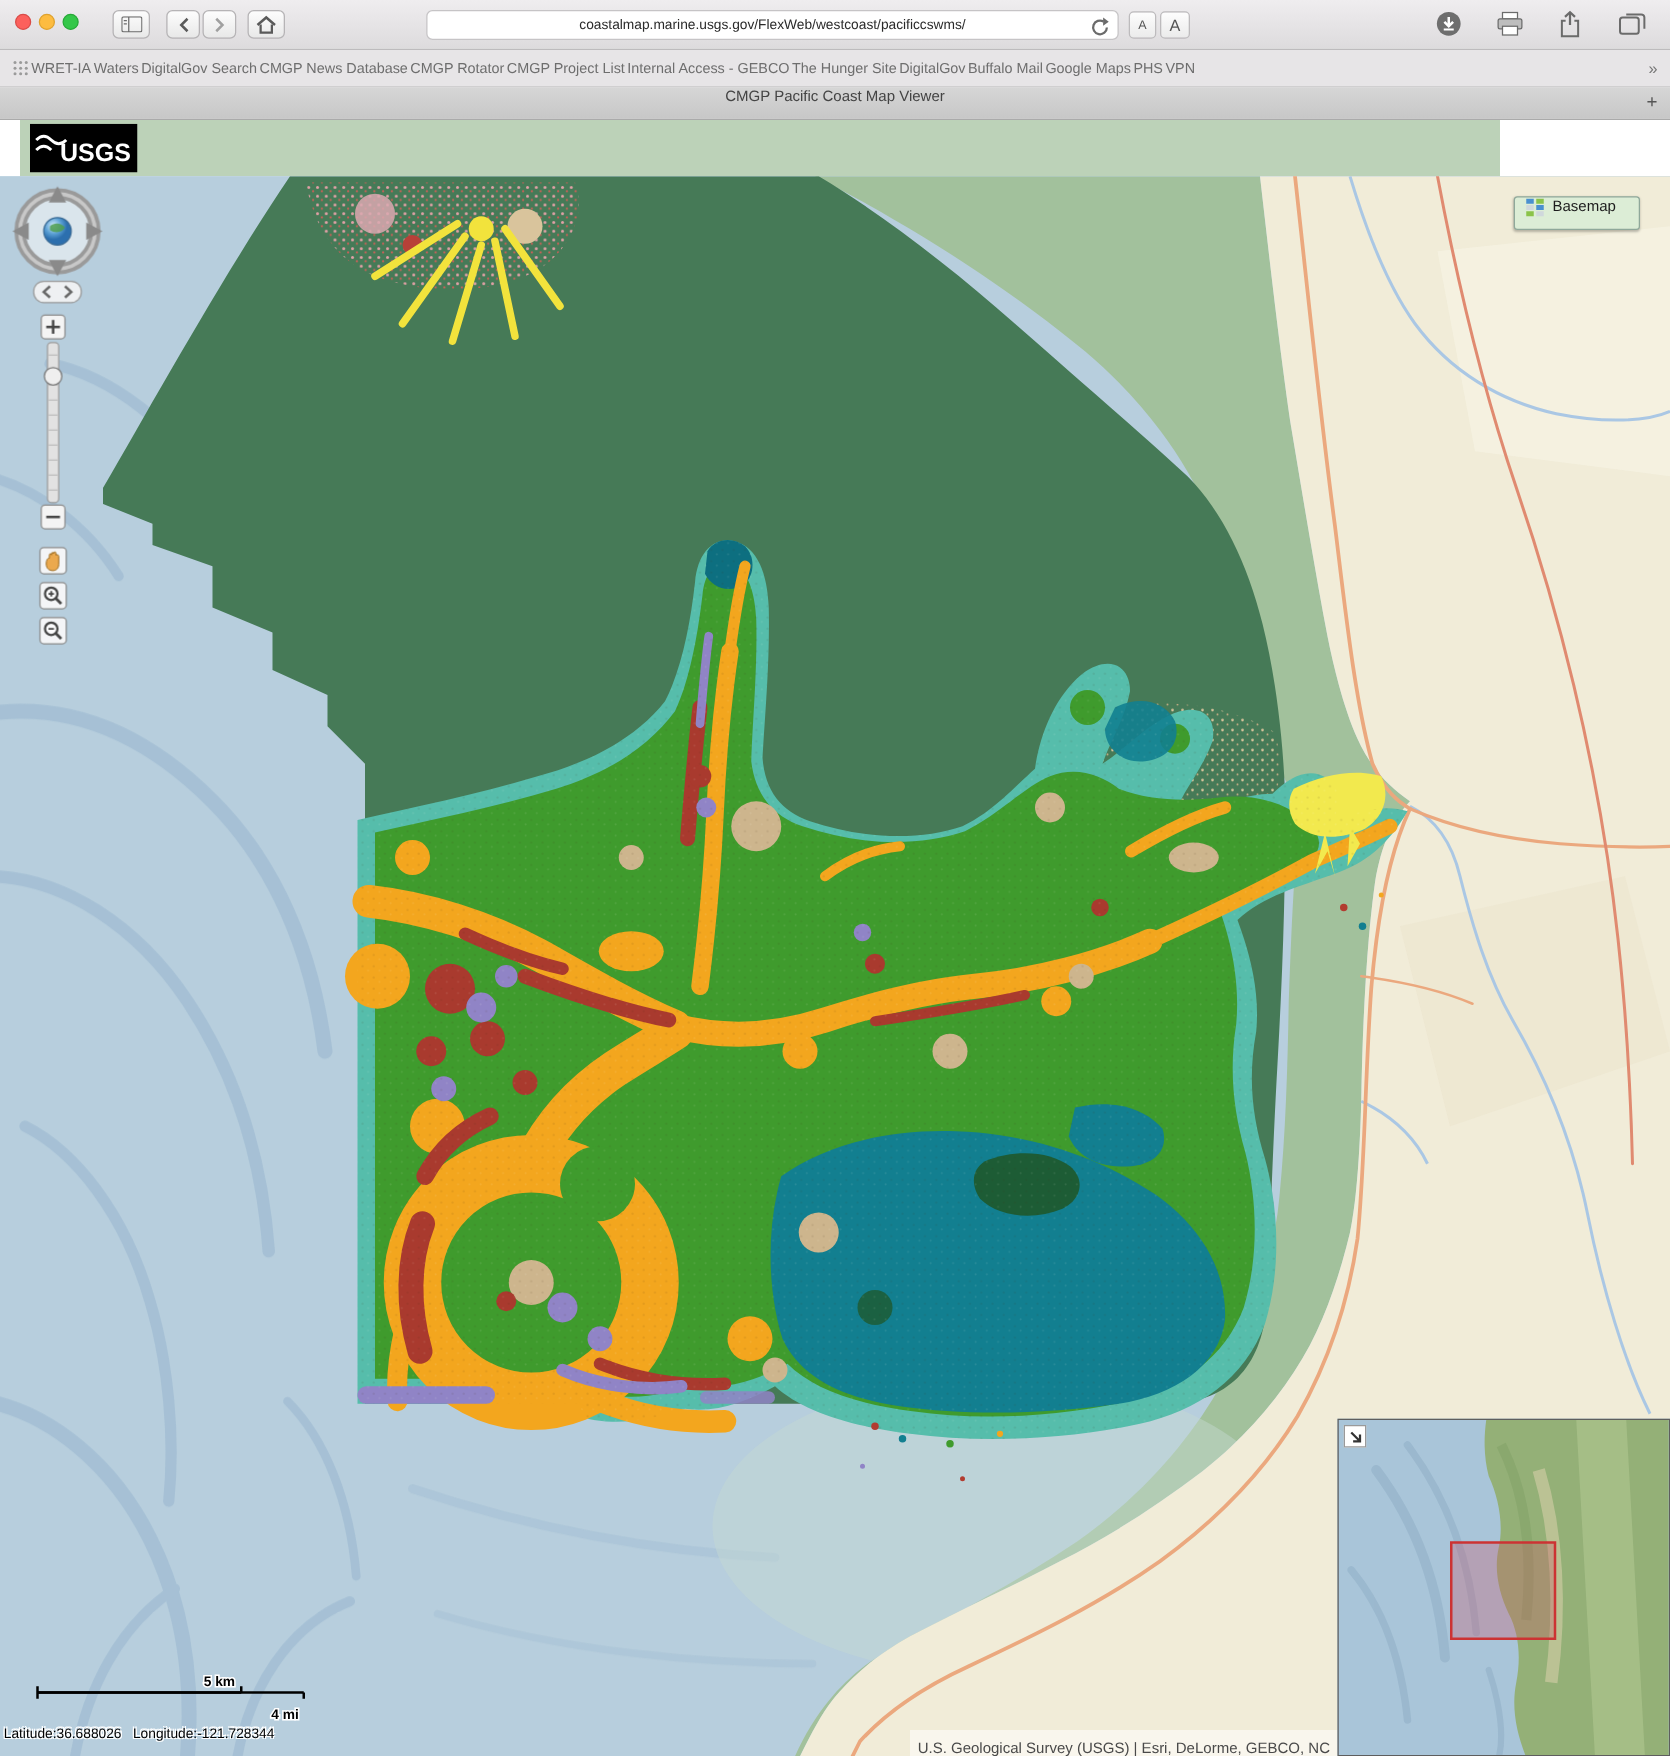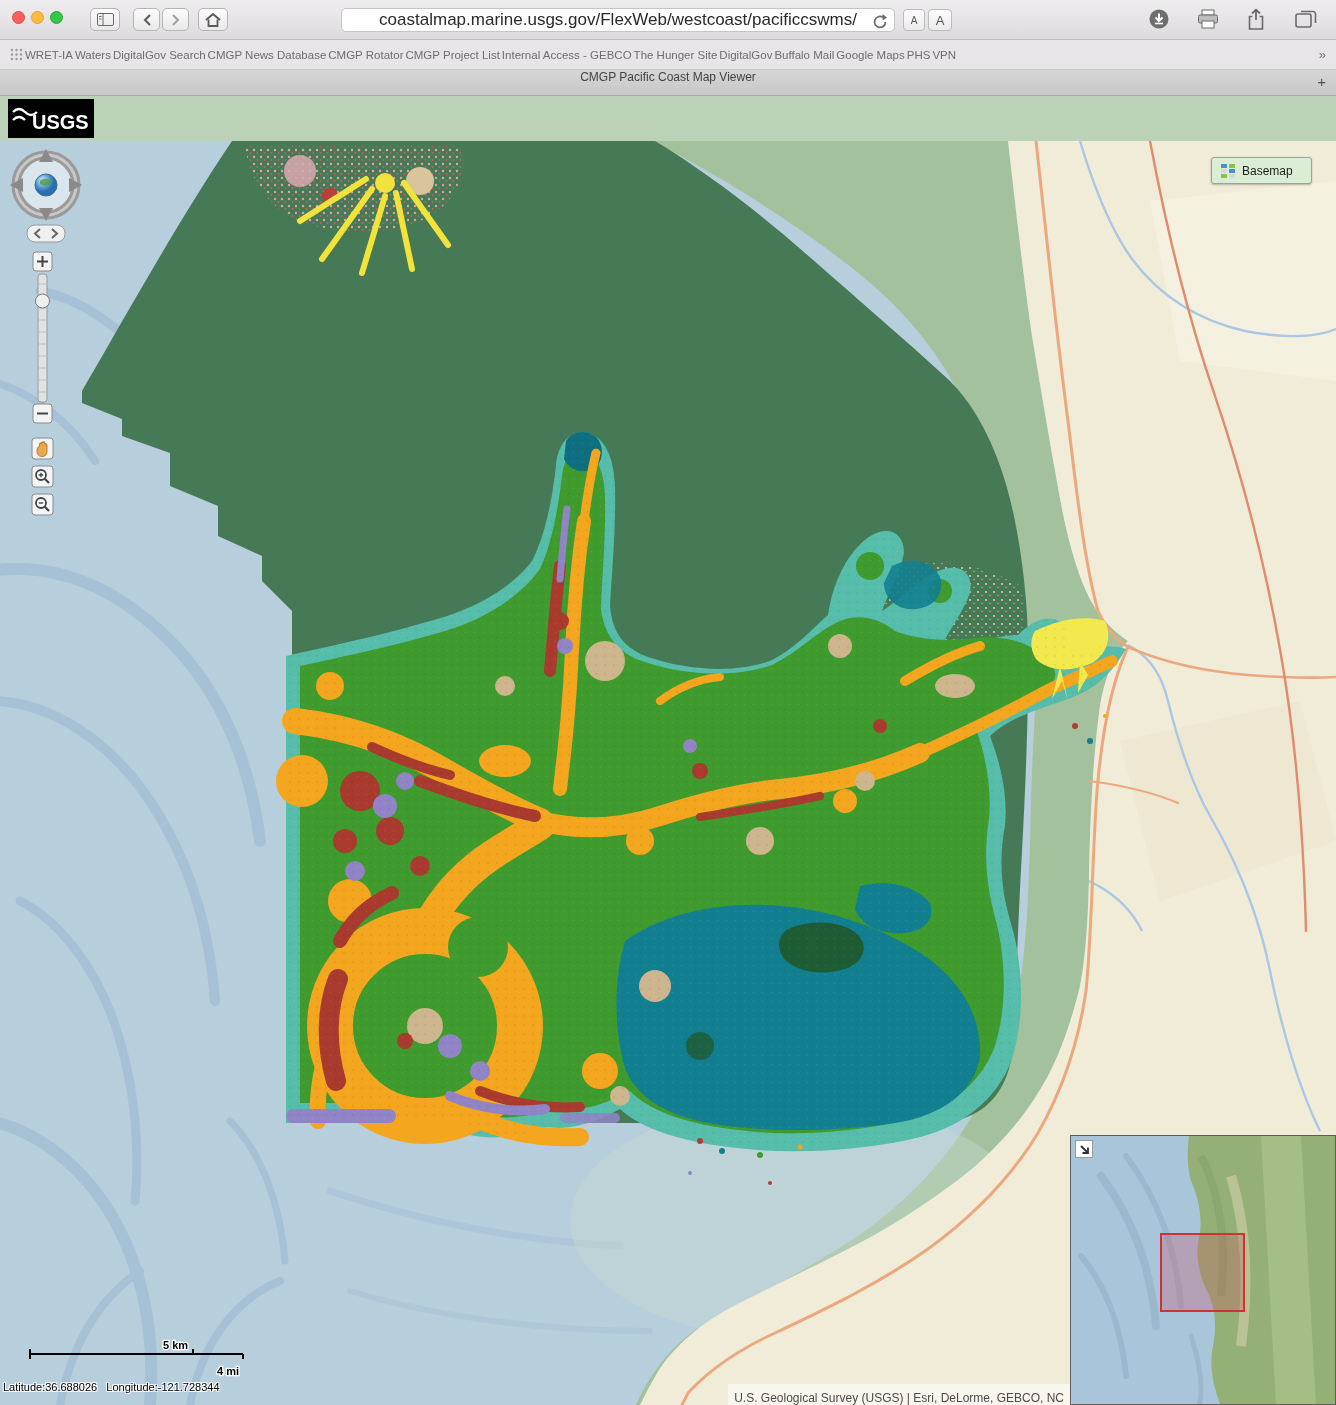--- a/index.html
+++ b/index.html
@@ -8,55 +8,55 @@
   .abs{position:absolute}
 
   
   .chrome{position:absolute;left:0;top:0;width:1336px;height:40px;
     background:linear-gradient(#efedef,#dddbdd);border-bottom:1px solid #bdbbbd}
   .tl{position:absolute;top:11px;width:13px;height:13px;border-radius:50%}
   .chrome-btn{position:absolute;top:8px;height:23px;display:flex;align-items:center;justify-content:center;
     background:linear-gradient(#fdfdfd,#e8e8e8);border:1px solid #b6b4b6;border-radius:5px}
   .urlbar{position:absolute;left:341px;top:8px;width:554px;height:24px;background:#fff;
     border:1px solid #c6c4c6;border-radius:5px;display:flex;align-items:center;justify-content:center;
-    font-size:17px;color:#2a2a2a}
+    font-size:11px;color:#2a2a2a}
   .urlreload{position:absolute;right:6px;top:4px;cursor:pointer}
   .readerbox{position:absolute;top:9px;height:22px;display:flex;align-items:center;justify-content:center;
     background:linear-gradient(#fdfdfd,#ebebeb);border:1px solid #bdbbbd;border-radius:4px;color:#555}
   .chrome-ico{position:absolute;top:8px}
 
   
   .bookmarks{position:absolute;left:0;top:40px;width:1336px;height:30px;background:#e7e5e7;
     border-bottom:1px solid #c9c7c9;display:flex;align-items:center;padding:0 10px;gap:2px;
     font-size:11.5px;color:#6e6e6e;white-space:nowrap}
   .bm{cursor:pointer}
   .bm-overflow{margin-left:auto;color:#777;font-size:13px;cursor:pointer}
 
   
   .tabbar{position:absolute;left:0;top:70px;width:1336px;height:26px;
     background:linear-gradient(#d6d6d6,#c7c7c7);border-bottom:1px solid #aaa;
     display:flex;align-items:flex-start;justify-content:center;font-size:12px;color:#444}
   .newtab{position:absolute;right:10px;top:3px;font-size:15px;color:#555;cursor:pointer}
 
   
-  .appheader{position:absolute;left:0;top:96px;width:1336px;height:45px;background:#bcd2b8}
+  .appheader{position:absolute;left:16px;top:96px;width:1184px;height:45px;background:#bcd2b8}
   .titles{position:absolute;left:98px;top:101px}
   .apptitle{font-size:19px;font-weight:bold;color:#2e2e2e;letter-spacing:.2px}
   .appsub{font-size:11.5px;color:#333;margin-top:1px}
   .toolbar{position:absolute;left:742px;top:101px;display:flex;gap:14px;align-items:flex-start}
   .tool{position:relative;width:28px;height:32px;cursor:pointer}
   .caret{width:0;height:0;border-left:4px solid transparent;border-right:4px solid transparent;
     border-top:5px solid #3a3a3a;position:absolute;left:9px;bottom:0}
   .about{position:absolute;right:14px;top:110px;font-size:12px;color:#1a1a1a;
     text-decoration:underline;cursor:pointer}
 
   
   .map{position:absolute;left:0;top:141px;width:1336px;height:1264px;overflow:hidden;background:#b7cedd}
   .basemap-btn{position:absolute;left:1211px;top:16px;width:101px;height:27px;background:#dcedd6;
-    border:1px solid #8fa89a;border-radius:3px;display:flex;align-items:center;gap:6px;padding:0 8px;
+    border:1px solid #8fa89a;border-radius:3px;display:flex;align-items:flex-start;gap:6px;padding:0 8px;
     font-size:12px;color:#1d1d1d;cursor:pointer;box-shadow:0 1px 2px rgba(0,0,0,.25)}
   .navcol{position:absolute;left:6px;top:2px}
   .coords{position:absolute;left:3px;top:1240px;font-size:11px;font-weight:normal;color:#000;
     white-space:pre;text-shadow:1px 1px 0 #fff,-1px -1px 0 #fff,1px -1px 0 #fff,-1px 1px 0 #fff}
   .attrib{position:absolute;right:266px;bottom:0;height:21px;background:rgba(255,255,255,.55);
     font-size:12px;color:#4a4a4a;display:flex;align-items:flex-end;padding:0 6px;white-space:nowrap}
   .inset{position:absolute;right:0;bottom:0;width:266px;height:270px;border:1px solid #5e5e5e;
     background:#a9c5d9;overflow:hidden}
   .inset-arrow{position:absolute;left:4px;top:4px;width:18px;height:18px;background:#fff;
     border:1px solid #9a9a9a;display:flex;align-items:center;justify-content:center;cursor:pointer}

